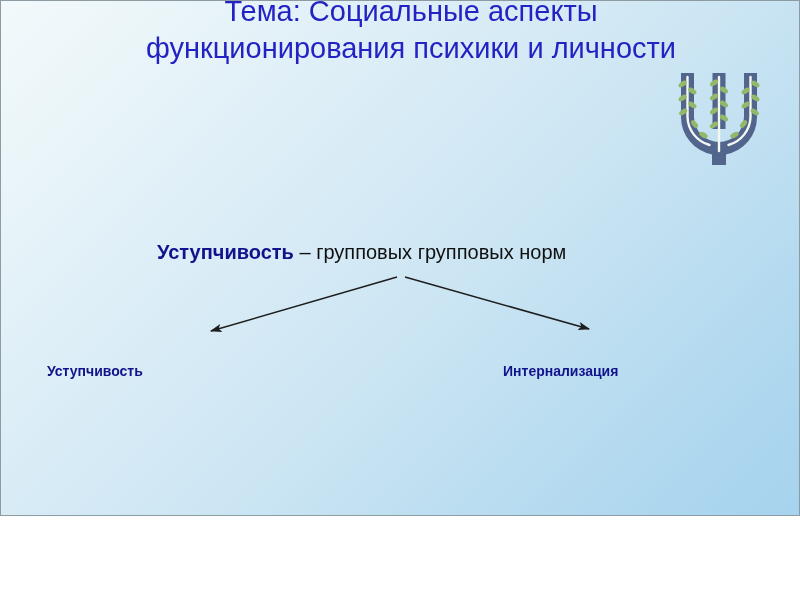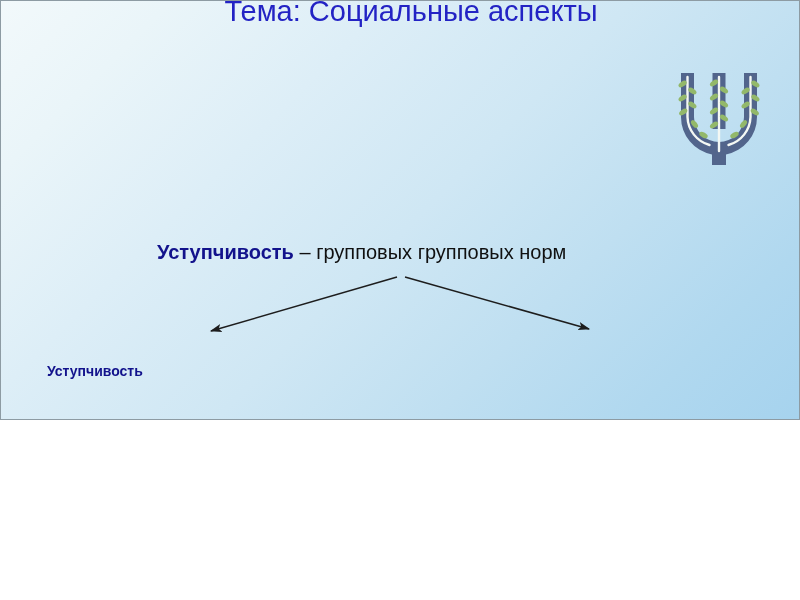--- a/index.html
+++ b/index.html
@@ -8,21 +8,21 @@
     padding: 0;
     background: #ffffff;
   }
   body {
     font-family: "Liberation Sans", sans-serif;
   }
 
   #slide {
     position: relative;
     width: 800px;
-    height: 420px;
+    height: 516px;
     overflow: hidden;
     box-sizing: border-box;
     border: 1px solid #8d9ba3;
     background: linear-gradient(135deg,
         #f2f9fb 0%,
         #eaf5f9 14%,
         #ddeef7 32%,
         #cfe7f4 52%,
         #bfdff1 70%,
         #b0d8ef 86%,
@@ -118,38 +118,40 @@
     word-break: break-all;
   }
 </style>
 </head>
 <body>
 
 <div id="slide">
 
   <div class="title-block">
     <span class="title-line">Тема: Социальные аспекты</span>
+    <span class="title-line">функционирования психики и личности</span>
   </div>
 
 
   <div class="definition">
     <span class="term">Уступчивость</span><span class="rest"> – групповых групповых норм</span>
   </div>
 
   <svg class="arrows" viewBox="0 0 800 600">
     <defs>
       <marker id="ah" markerWidth="9" markerHeight="9" refX="7.2" refY="3.2" orient="auto" markerUnits="strokeWidth">
         <path d="M0,0.4 L8,3.2 L0,6 L1.9,3.2 z" fill="#1d1d1d"></path>
       </marker>
     </defs>
     <line x1="396" y1="276" x2="210" y2="330" stroke="#1d1d1d" stroke-width="1.5" marker-end="url(#ah)"></line>
     <line x1="404" y1="276" x2="588" y2="328" stroke="#1d1d1d" stroke-width="1.5" marker-end="url(#ah)"></line>
   </svg>
 
   <div class="branch-label branch-left">Уступчивость</div>
+  <div class="branch-label branch-right">Интернализация</div>
 
   <svg class="logo" viewBox="0 0 92 96">
     <g>
 
       <path d="M8,4 h13 v44 a25,25 0 0 0 25,25 a25,25 0 0 0 25,-25 v-44 h13 v44
                a38,38 0 0 1 -31,37.4 v31.6 h-14 v-31.6 a38,38 0 0 1 -31,-37.4 z" fill="#52658c"></path>
       <rect x="39.5" y="4" width="13" height="56" fill="#52658c"></rect>
     </g>
 
     <g stroke="#f4f8f4" stroke-width="2.4" fill="none" stroke-linecap="round">

